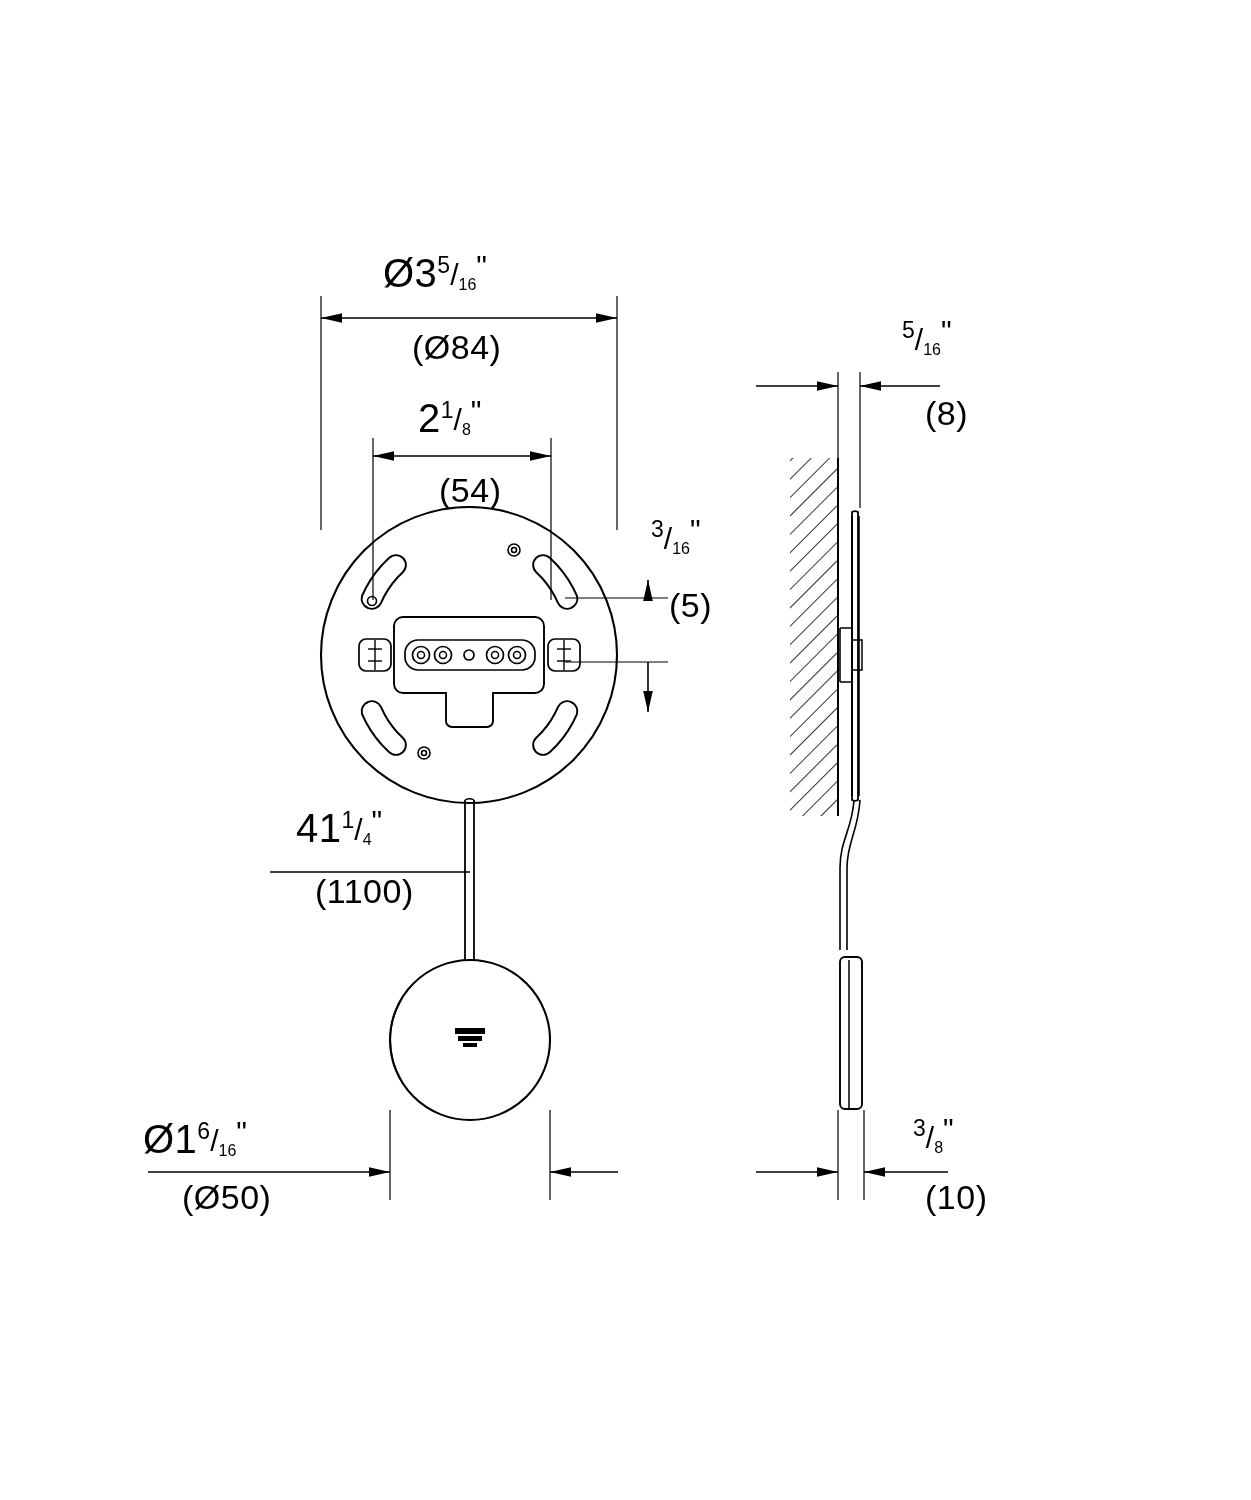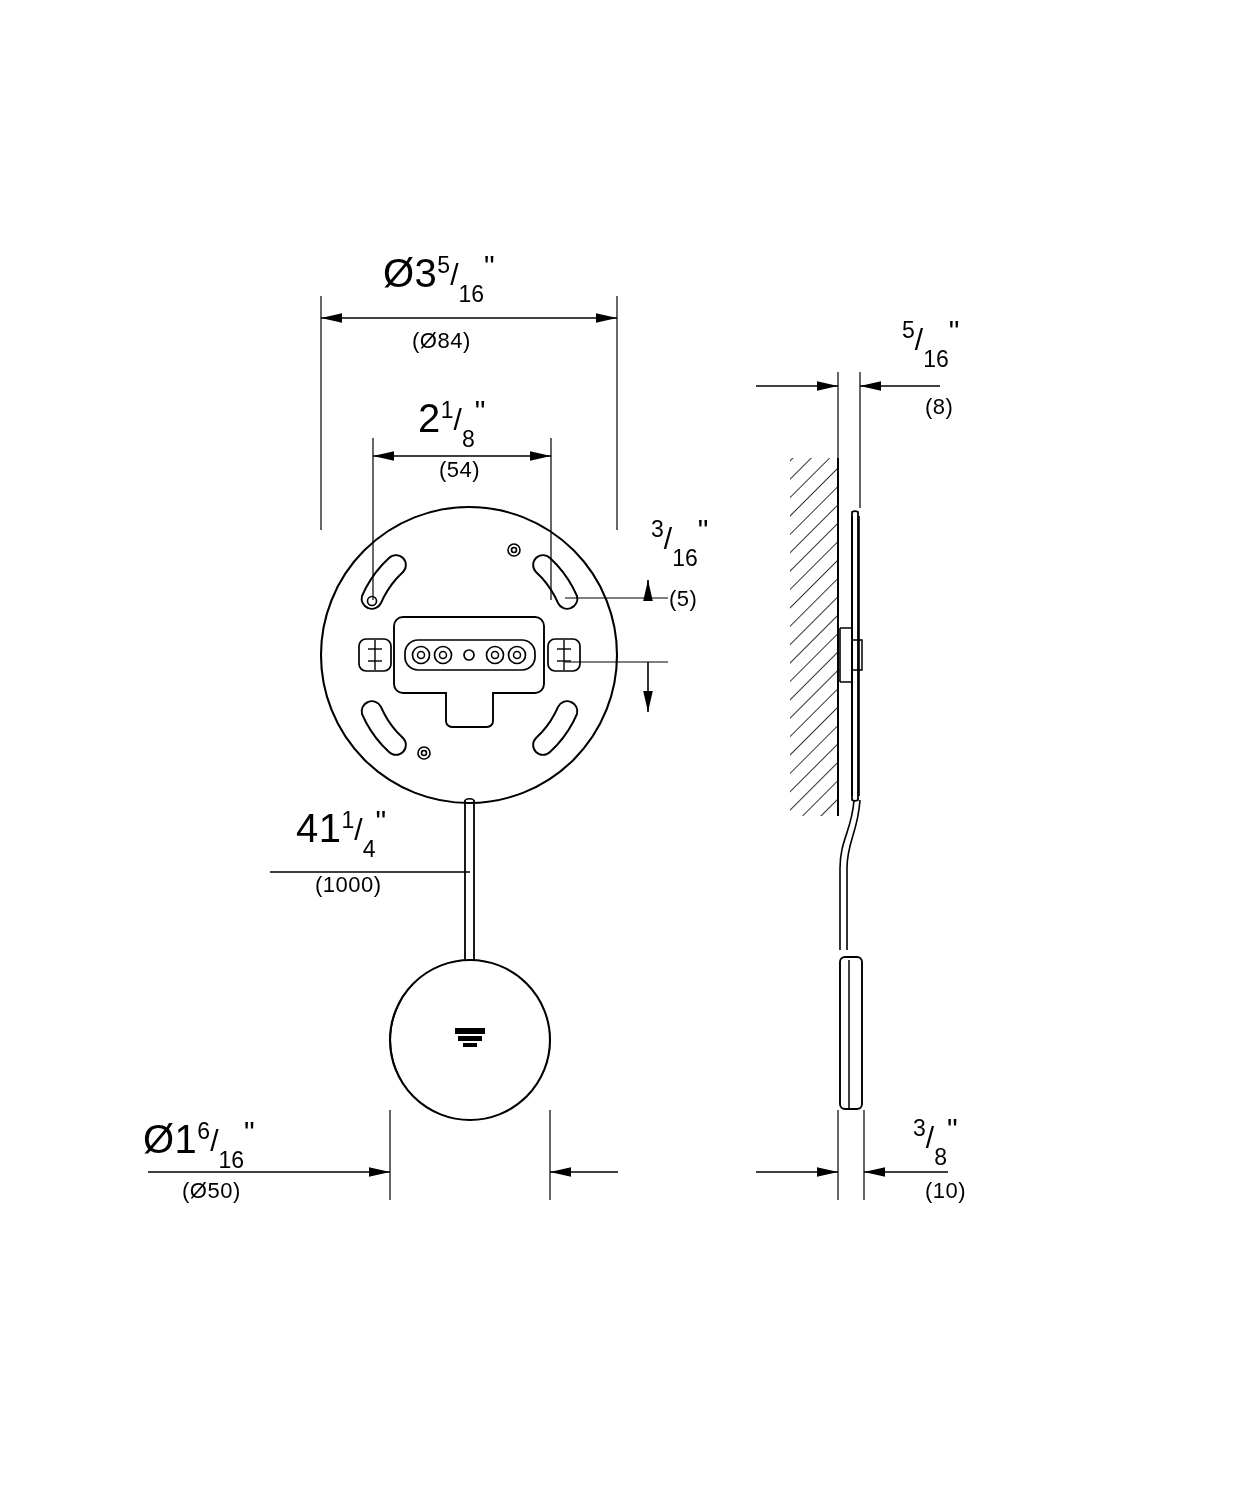--- a/index.html
+++ b/index.html
@@ -40,31 +40,31 @@
   }
   .frac .num {
     font-size: 23px;
     position: relative;
     top: -12px;
   }
   .frac .slash {
     font-size: 30px;
   }
   .frac .den {
-    font-size: 23px;
-    position: relative;
-    top: 17px;
+    font-size: 16px;
+    position: relative;
+    top: 5px;
   }
   .inch {
     font-size: 30px;
     position: relative;
     top: -11px;
   }
   .mm {
-    font-size: 22px;
+    font-size: 34px;
     letter-spacing: 0.5px;
   }
 </style>
 </head>
 <body>
 
 <div id="drawing-root">
 
   <svg width="1251" height="1500" viewBox="0 0 1251 1500">
     <defs>
@@ -228,31 +228,31 @@
   
 
   <div class="dim-label" style="left:383px; top:253px;">
     <span class="whole">Ø3</span><span class="frac"><span class="num">5</span><span class="slash">/</span><span class="den">16</span></span><span class="inch">"</span>
   </div>
   <div class="dim-label mm" style="left:412px; top:330px;">(Ø84)</div>
 
   <div class="dim-label" style="left:418px; top:398px;">
     <span class="whole">2</span><span class="frac"><span class="num">1</span><span class="slash">/</span><span class="den">8</span></span><span class="inch">"</span>
   </div>
-  <div class="dim-label mm" style="left:439px; top:459px;">(54)</div>
+  <div class="dim-label mm" style="left:439px; top:473px;">(54)</div>
 
   <div class="dim-label" style="left:651px; top:517px;">
     <span class="whole"></span><span class="frac"><span class="num">3</span><span class="slash">/</span><span class="den">16</span></span><span class="inch">"</span>
   </div>
   <div class="dim-label mm" style="left:669px; top:588px;">(5)</div>
 
   <div class="dim-label" style="left:296px; top:808px;">
     <span class="whole">41</span><span class="frac"><span class="num">1</span><span class="slash">/</span><span class="den">4</span></span><span class="inch">"</span>
   </div>
-  <div class="dim-label mm" style="left:315px; top:874px;">(1000)</div>
+  <div class="dim-label mm" style="left:315px; top:874px;">(1100)</div>
 
   <div class="dim-label" style="left:143px; top:1119px;">
     <span class="whole">Ø1</span><span class="frac"><span class="num">6</span><span class="slash">/</span><span class="den">16</span></span><span class="inch">"</span>
   </div>
   <div class="dim-label mm" style="left:182px; top:1180px;">(Ø50)</div>
 
   <div class="dim-label" style="left:902px; top:318px;">
     <span class="whole"></span><span class="frac"><span class="num">5</span><span class="slash">/</span><span class="den">16</span></span><span class="inch">"</span>
   </div>
   <div class="dim-label mm" style="left:925px; top:396px;">(8)</div>

